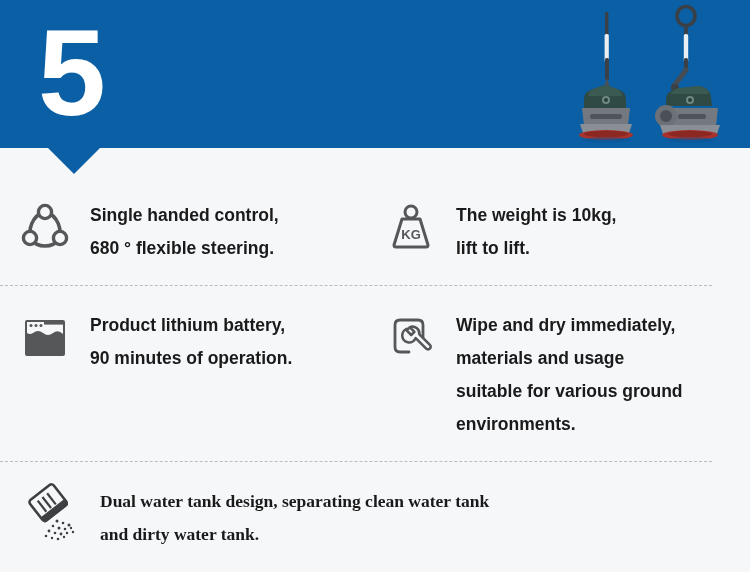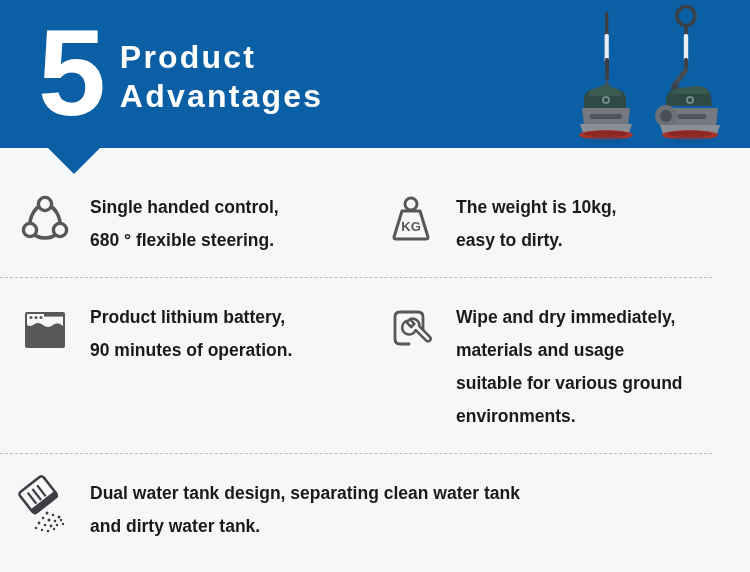--- a/index.html
+++ b/index.html
@@ -82,21 +82,21 @@
     right: 12px;
     top: 4px;
     width: 176px;
     height: 142px;
   }
 
   
   .features {
     position: absolute;
     left: 0;
-    top: 168px;
+    top: 176px;
     width: 702px;
   }
 
   .feature-row {
     display: flex;
     width: 750px;
     position: relative;
   }
 
   .divider {
@@ -108,21 +108,21 @@
 
   .cell {
     display: flex;
     align-items: flex-start;
     padding-top: 20px;
     padding-bottom: 20px;
   }
 
   .cell.left  { width: 372px; padding-left: 14px; }
   .cell.right { width: 378px; padding-left: 8px; }
-  .cell.full  { width: 750px; padding-left: 14px; }
+  .cell.full  { width: 750px; padding-left: 24px; font-family: Liberation Serif, serif; }
 
   .icon-box {
     width: 62px;
     min-width: 62px;
     height: 62px;
     display: flex;
     align-items: center;
     justify-content: center;
     margin-right: 14px;
   }
@@ -139,24 +139,20 @@
 </style>
 </head>
 <body>
 
 <div class="page">
 
   <div class="header">
 
     <div class="header-title-wrap">
       <div class="big-number">5</div>
-      <div class="title-lines">
-        <div class="title-line">Product</div>
-        <div class="title-line">Advantages</div>
-      </div>
     </div>
 
     <div class="product-photos">
       <svg width="176" height="142" viewBox="0 0 176 142">
 
         <rect x="43" y="8" width="3.4" height="30" fill="#3a4046" rx="1.4"></rect>
         <rect x="42.6" y="30" width="4.2" height="28" fill="#e9eef2" rx="1.6"></rect>
         <rect x="43" y="54" width="4" height="22" fill="#3a4046" rx="1.5"></rect>
         <path d="M45 74 L41 86 L49 86 Z" fill="#4a5159"></path>
 
@@ -227,21 +223,21 @@
       <div class="cell right">
         <div class="icon-box">
           <svg width="52" height="50" viewBox="0 0 52 50">
             <circle cx="26" cy="10" r="6" fill="none" stroke="#555759" stroke-width="3"></circle>
             <path d="M17 17 L35 17 L43 43 Q43 45 41 45 L11 45 Q9 45 9 43 Z" fill="none" stroke="#555759" stroke-width="3" stroke-linejoin="round"></path>
             <text x="26" y="37" font-family="'Liberation Sans', sans-serif" font-size="13" font-weight="bold" fill="#555759" text-anchor="middle">KG</text>
           </svg>
         </div>
         <div class="feature-text">
           <span class="ln">The weight is 10kg,</span>
-          <span class="ln">easy to dirty.</span>
+          <span class="ln">lift to lift.</span>
         </div>
       </div>
     </div>
 
     <div class="divider"></div>
 
     <div class="feature-row">
 
       <div class="cell left">
         <div class="icon-box">

